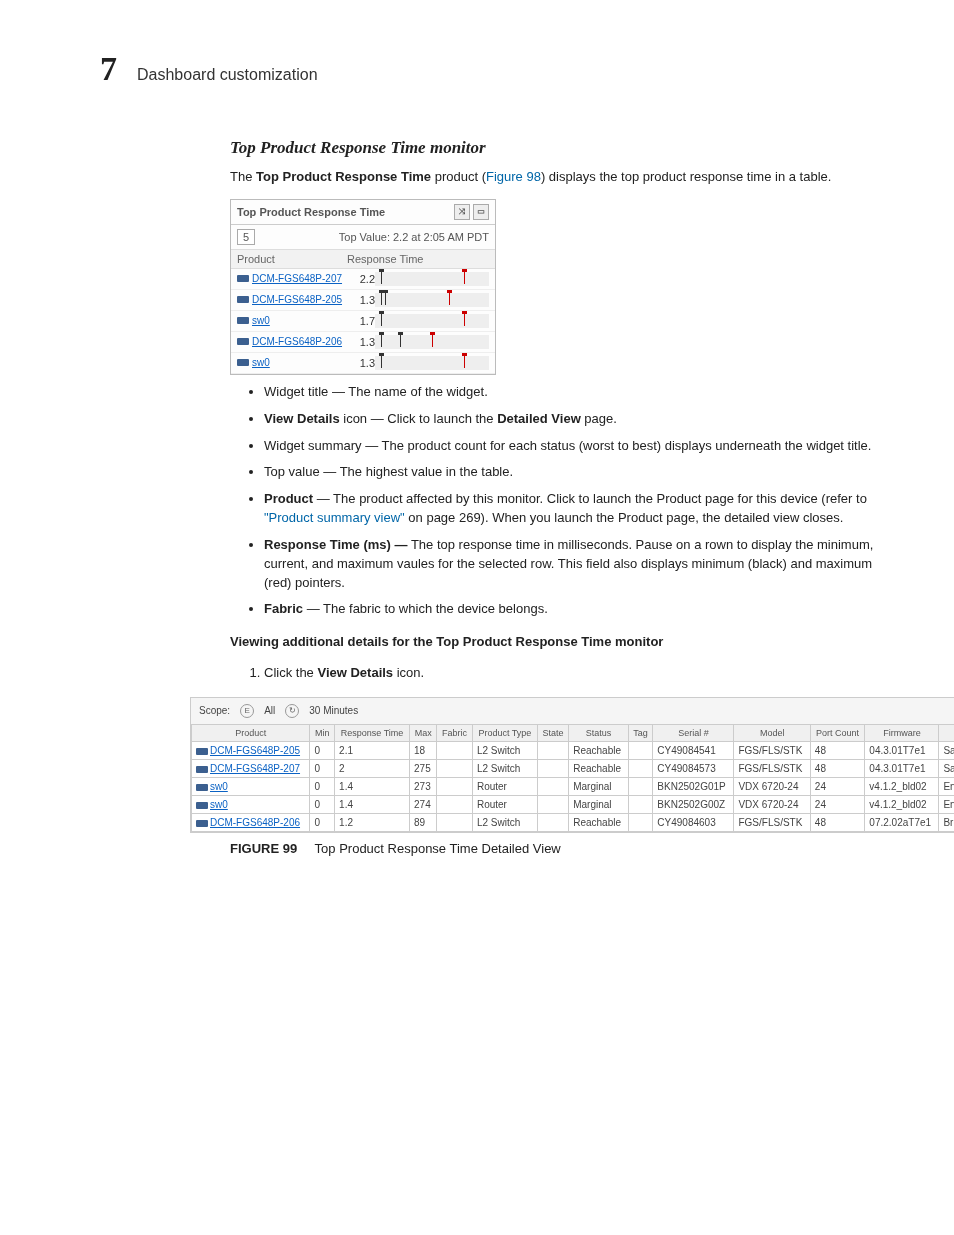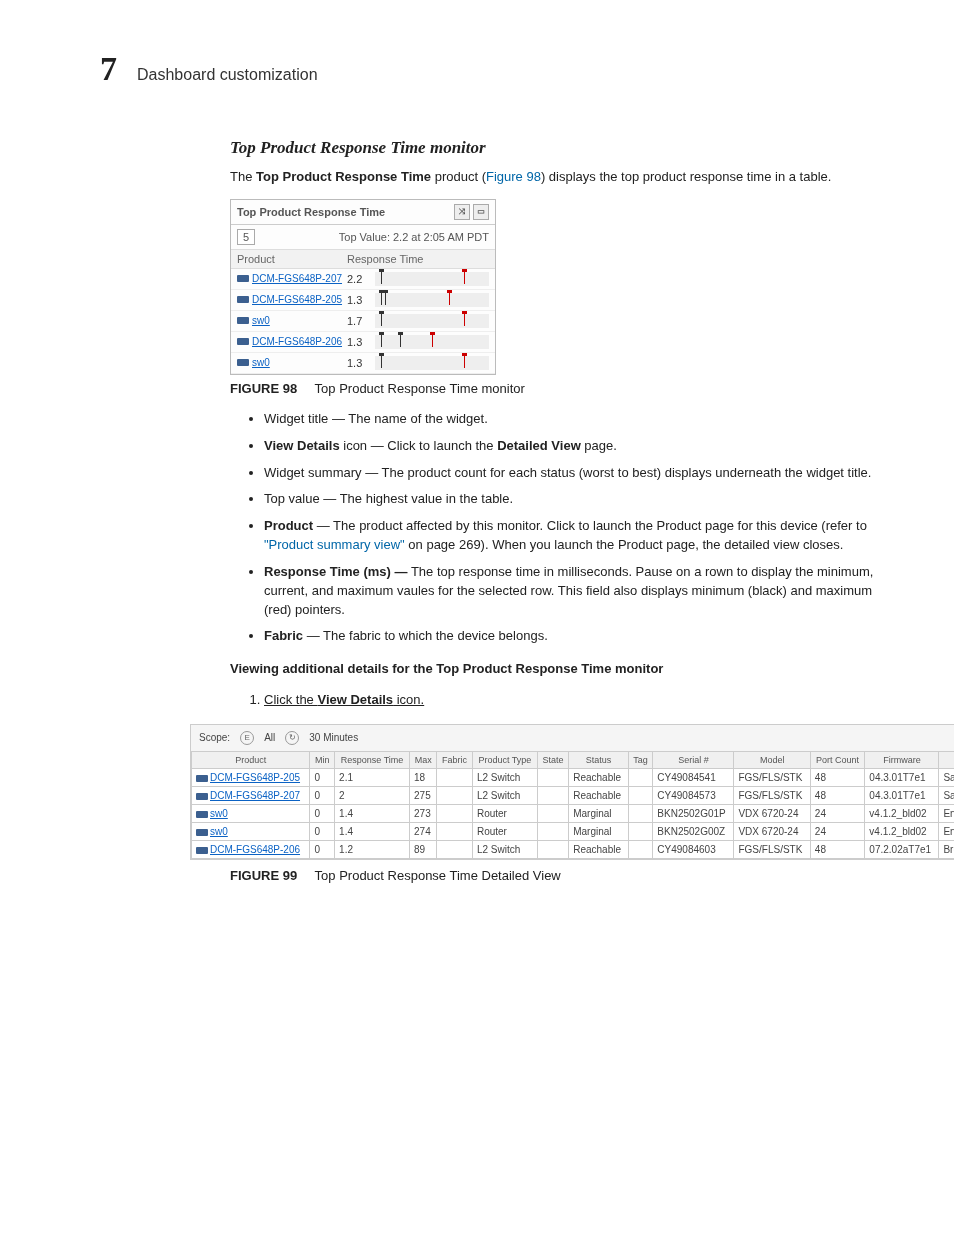--- a/index.html
+++ b/index.html
@@ -66,21 +66,20 @@
     margin-bottom: 8px;
     line-height: 1.45;
   }
   ol.steps {
     padding-left: 34px;
     margin: 8px 0 14px 0;
   }
   ol.steps li {
     margin-bottom: 0;
     line-height: 1.45;
-    text-decoration: underline;
   }
 
   
   .widget {
     width: 264px;
     border: 1px solid #bbb;
     background: #fdfdfd;
     font-size: 11px;
     color: #333;
   }
@@ -137,20 +136,21 @@
     border-bottom: 1px solid #eee;
   }
   .widget-row .col-prod {
     flex: 0 0 110px;
     display: flex;
     align-items: center;
     gap: 3px;
   }
   .widget-row .col-val {
     flex: 0 0 28px;
+    text-align: right;
   }
   .widget-row .col-bar {
     flex: 1;
     position: relative;
     height: 14px;
     background: #eee;
   }
   .switch-icon {
     width: 12px;
     height: 7px;
@@ -335,24 +335,20 @@
               <span class="col-bar">
                 <span class="tick min" style="left:5%"></span>
                 <span class="tick cur" style="left:5%"></span>
                 <span class="tick max" style="left:78%"></span>
               </span>
             </div>
           </div>
       </div>
     </div>
 
-    <div class="figure-caption">
-      <span class="flabel">FIGURE 98</span>
-      <span>Top Product Response Time monitor</span>
-    </div>
 
 
     <ul class="bullets">
       <li><span>Widget title — The name of the widget.</span></li>
       <li><span class="bold">View Details</span><span> icon — Click to launch the </span><span class="bold">Detailed View</span><span> page.</span></li>
       <li><span>Widget summary — The product count for each status (worst to best) displays underneath the widget title.</span></li>
       <li><span>Top value — The highest value in the table.</span></li>
       <li><span class="bold">Product</span><span> — The product affected by this monitor. Click to launch the Product page for this device (refer to </span><span class="link">"Product summary view"</span><span> on page 269). When you launch the Product page, the detailed view closes.</span></li>
       <li><span class="bold">Response Time (ms) —</span><span> The top response time in milliseconds. Pause on a rown to display the minimum, current, and maximum vaules for the selected row. This field also displays minimum (black) and maximum (red) pointers.</span></li>
       <li><span class="bold">Fabric</span><span> — The fabric to which the device belongs.</span></li>

